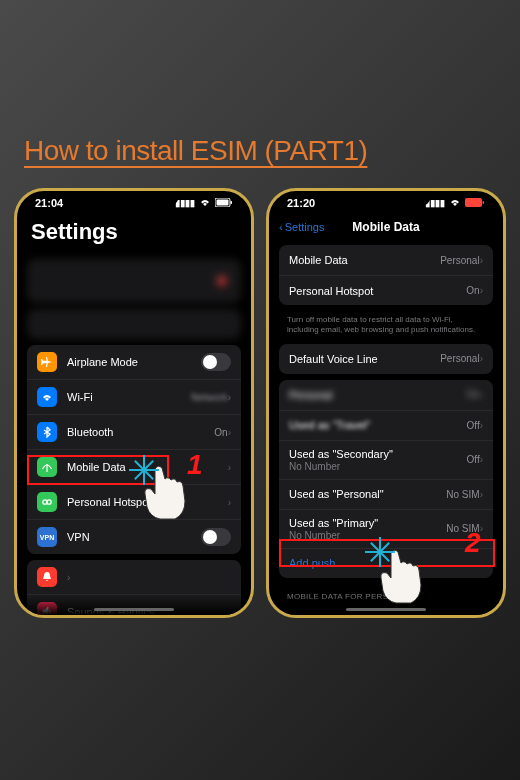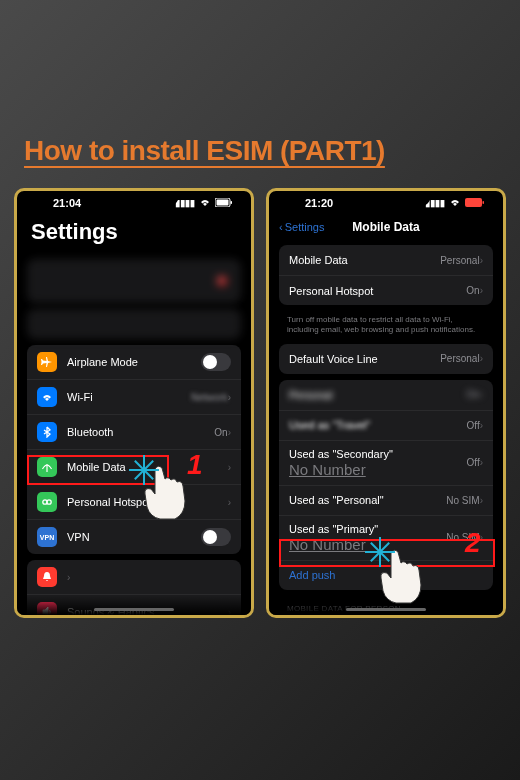--- a/index.html
+++ b/index.html
@@ -11,43 +11,42 @@
     position: relative;
     overflow: hidden;
   }
   .title {
     position: absolute;
     top: 135px;
     left: 24px;
     right: 24px;
     color: #e67a2e;
     font-size: 28px;
-    font-weight: 700;
+    font-weight: 400;
     text-decoration: underline;
     text-underline-offset: 6px;
     letter-spacing: -0.5px;
   }
   .phones {
     position: absolute;
     top: 188px;
     left: 10px;
     right: 10px;
     display: flex;
     gap: 12px;
     justify-content: center;
   }
   .phone {
     width: 240px;
     height: 430px;
     background: #000;
-    border-radius: 10px;
+    border-radius: 30px;
     border: 3px solid #c9a949;
     position: relative;
     overflow: hidden;
-    padding-left: 18px;
   }
   .notch {
     position: absolute;
     top: 0;
     left: 50%;
     transform: translateX(-50%);
     width: 90px;
     height: 16px;
     background: #000;
     border-radius: 0 0 12px 12px;
@@ -116,21 +115,21 @@
     flex-shrink: 0;
   }
   .i-orange { background: #ff9500; }
   .i-blue { background: #007aff; }
   .i-green { background: #34c759; }
   .i-vpn { background: #2d72d2; font-size: 7px; font-weight: 700; }
   .i-red { background: #ff3b30; }
   .i-pink { background: #ff2d55; }
   .label { flex: 1; color: #fff; }
   .label-blue { color: #2d72d2; }
-  .label-sub { color: #7a7a7e; font-size: 15px; margin-top: 1px; text-decoration: underline; }
+  .label-sub { color: #7a7a7e; font-size: 10px; margin-top: 1px; }
   .value { color: #8e8e93; font-size: 10px; margin-right: 0; }
   .chevron { color: #5a5a5e; font-size: 10px; }
   .toggle {
     width: 30px; height: 18px; border-radius: 10px;
     background: #39393d; position: relative;
   }
   .toggle::after {
     content: ''; position: absolute; width: 14px; height: 14px;
     border-radius: 50%; background: #fff; top: 2px; left: 2px;
   }

